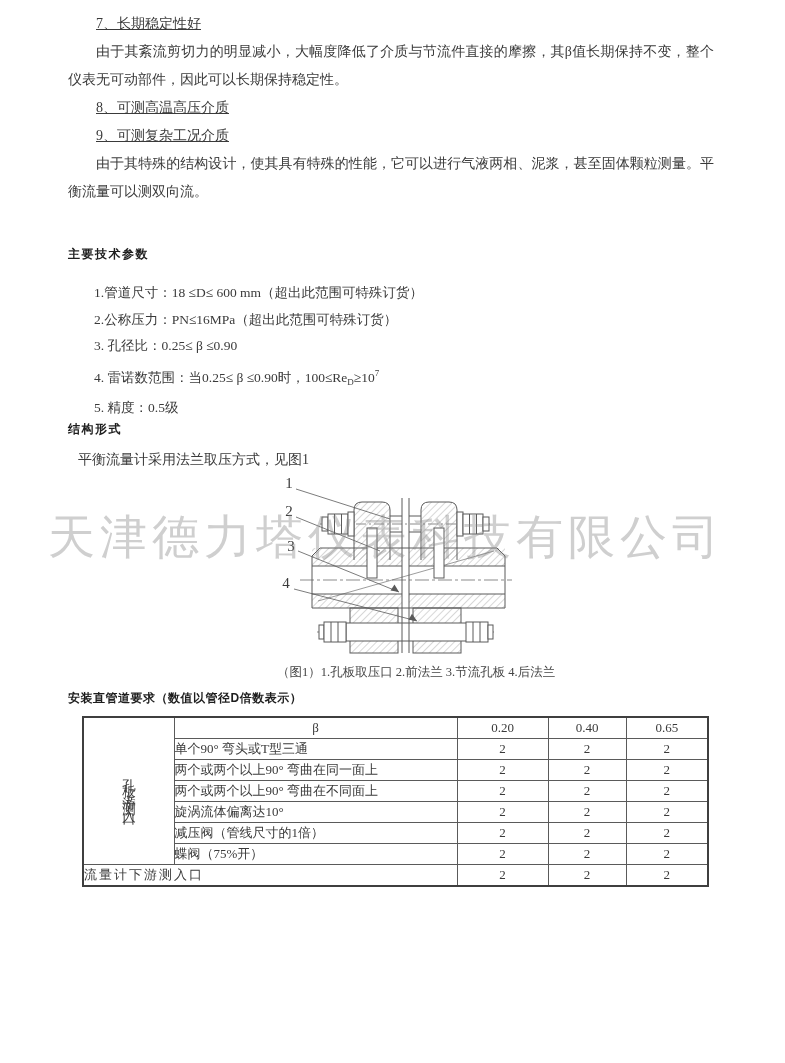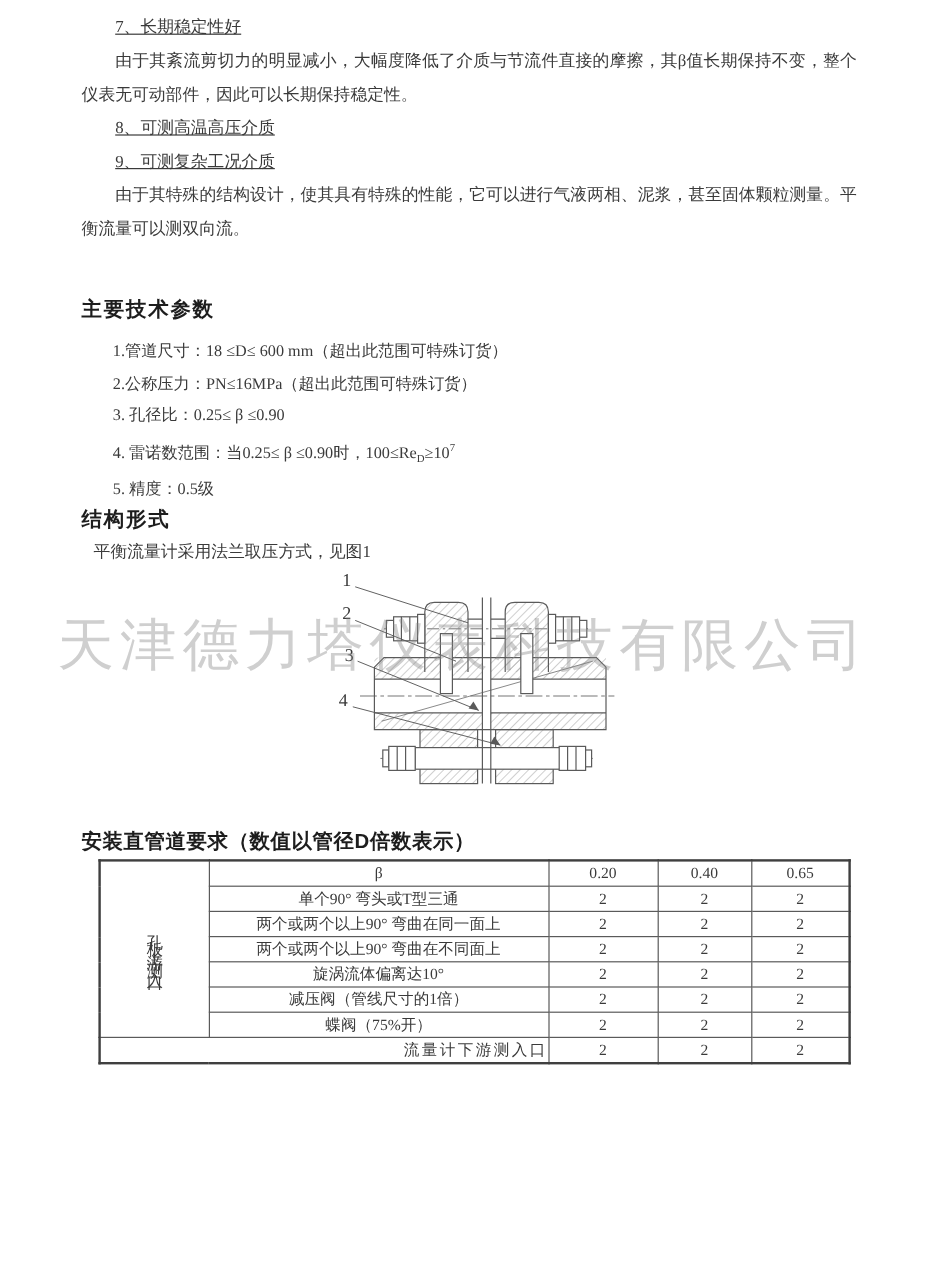--- a/index.html
+++ b/index.html
@@ -7,21 +7,21 @@
     position:relative;width:785px;height:1063px;background:#ffffff;
     font-family:"Liberation Serif",serif;color:#3a3a3a;overflow:hidden;
   }
   
   .features{position:absolute;left:68px;top:10px;width:646px;font-size:14px;line-height:28px;}
   .feat-title{text-indent:2em;text-decoration:underline;}
   .feat-body{text-indent:2em;text-align:justify;}
   
   .h-bold{
     position:absolute;left:68px;font-family:"Liberation Sans",sans-serif;
-    font-weight:bold;font-size:17px;color:#1d1d1d;letter-spacing:1.5px;white-space:nowrap;
+    font-weight:bold;font-size:12px;color:#1d1d1d;letter-spacing:1.5px;white-space:nowrap;
   }
   .tech-heading{top:246px;}
   .struct-heading{top:421px;}
   .install-heading{top:690px;letter-spacing:0.5px;}
   
   .tech-items{position:absolute;left:94px;top:280px;font-size:13.5px;line-height:26.5px;white-space:nowrap;}
   .tech-items sub{font-size:9px;}
   .tech-items sup{font-size:9px;}
   
   .struct-intro{position:absolute;left:78px;top:451px;font-size:14px;white-space:nowrap;}
@@ -36,23 +36,23 @@
   
   .tbl-wrap{position:absolute;left:82px;top:716px;}
   table.install{border-collapse:collapse;table-layout:fixed;width:625px;font-size:13px;color:#3a3a3a;}
   table.install{border:2px solid #3f3f3f;}
   table.install td{border:1px solid #5a5a5a;height:20px;padding:0;line-height:1.1;}
   td.vcell{text-align:center;vertical-align:middle;}
   .vtext{
     display:inline-block;writing-mode:vertical-lr;text-orientation:upright;
     letter-spacing:6px;font-size:13.5px;line-height:1;
   }
-  td.lbl{padding-left:9px;text-align:center;}
+  td.lbl{padding-left:9px;text-align:left;}
   td.ctr{text-align:center;}
-  td.foot{text-align:right;letter-spacing:2px;}
+  td.foot{text-align:left;letter-spacing:2px;}
 </style>
 </head>
 <body>
 
 <div class="page">
 
   <div class="watermark">天津德力塔仪表科技有限公司</div>
 
   <div class="features">
     <div class="feat-title">7、长期稳定性好</div>
@@ -141,20 +141,21 @@
       <polygon points="127,122 118.5,120.5 122.5,114.5" fill="#5a5a5a" stroke="none"></polygon>
       <polygon points="145,151 136.5,149.8 140,143.8" fill="#5a5a5a" stroke="none"></polygon>
     </g>
     <g font-size="15" fill="#3a3a3a" font-family="Liberation Serif, serif" text-anchor="middle">
       <text x="17" y="18">1</text>
       <text x="17" y="46">2</text>
       <text x="19" y="81">3</text>
       <text x="14" y="118">4</text>
     </g>
   </svg>
+  <div class="figure-caption">（图1）1.孔板取压口 2.前法兰 3.节流孔板 4.后法兰</div>
 
   <div class="h-bold install-heading">安装直管道要求（数值以管径D倍数表示）</div>
   <div class="tbl-wrap">
     <table class="install">
       <colgroup>
         <col style="width:91px">
           <col style="width:283px">
           <col style="width:91px">
           <col style="width:78px">
           <col style="width:82px">

